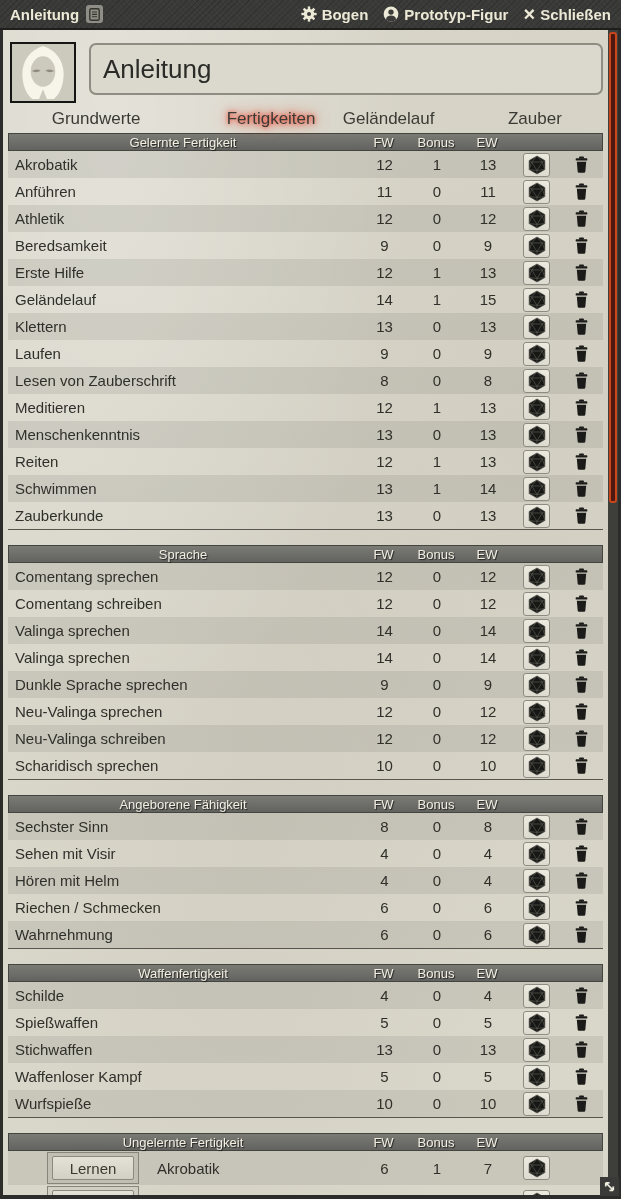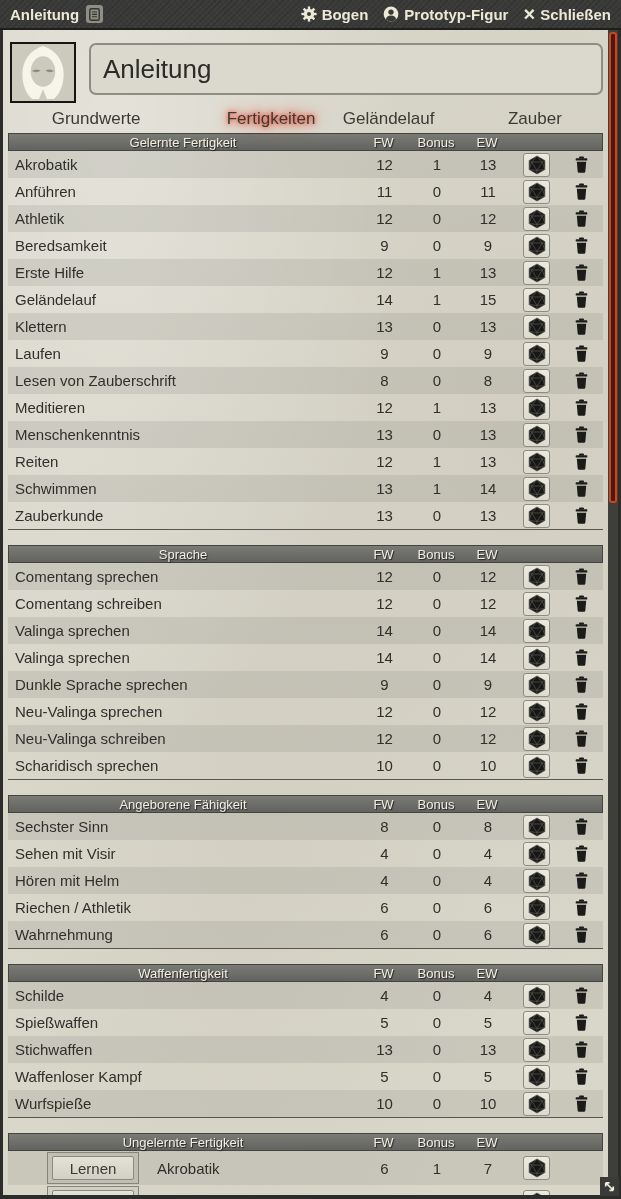--- a/index.html
+++ b/index.html
@@ -743,21 +743,21 @@
     </button>
     <button class="trash-btn">
       <svg class="trash-svg" viewBox="0 0 16 18">
         <rect x="5.4" y="0.4" width="5.2" height="2.4" rx="0.9" fill="#1b1b19"></rect>
         <rect x="1.8" y="2.4" width="12.4" height="2.4" rx="0.7" fill="#1b1b19"></rect>
         <path d="M3 6.1 h10 l-0.9 10.4 a1.5 1.5 0 0 1 -1.5 1.4 h-5.2 a1.5 1.5 0 0 1 -1.5 -1.4 Z" fill="#1b1b19"></path>
       </svg>
     </button>
   </div>
           <div class="row">
-    <div class="cell-name">Riechen / Athletik</div>
+    <div class="cell-name">Riechen / Schmecken</div>
     <div class="cell-num">6</div>
     <div class="cell-num">0</div>
     <div class="cell-num">6</div>
     <button class="die-btn">
       <svg class="die-svg" viewBox="0 0 24 24">
         <polygon points="12,1.2 21.4,6.6 21.4,17.4 12,22.8 2.6,17.4 2.6,6.6" fill="#171715" stroke="#4a4a46" stroke-width="0.8"></polygon>
         <polygon points="5.6,8.4 18.4,8.4 12,18.6" fill="none" stroke="#5a5a53" stroke-width="0.8"></polygon>
         <path d="M12,1.2 L5.6,8.4 M12,1.2 L18.4,8.4 M2.6,6.6 L5.6,8.4 M21.4,6.6 L18.4,8.4
                  M2.6,17.4 L5.6,8.4 M21.4,17.4 L18.4,8.4 M2.6,17.4 L12,18.6 M21.4,17.4 L12,18.6
                  M12,22.8 L12,18.6" stroke="#5a5a53" stroke-width="0.8" fill="none"></path>

